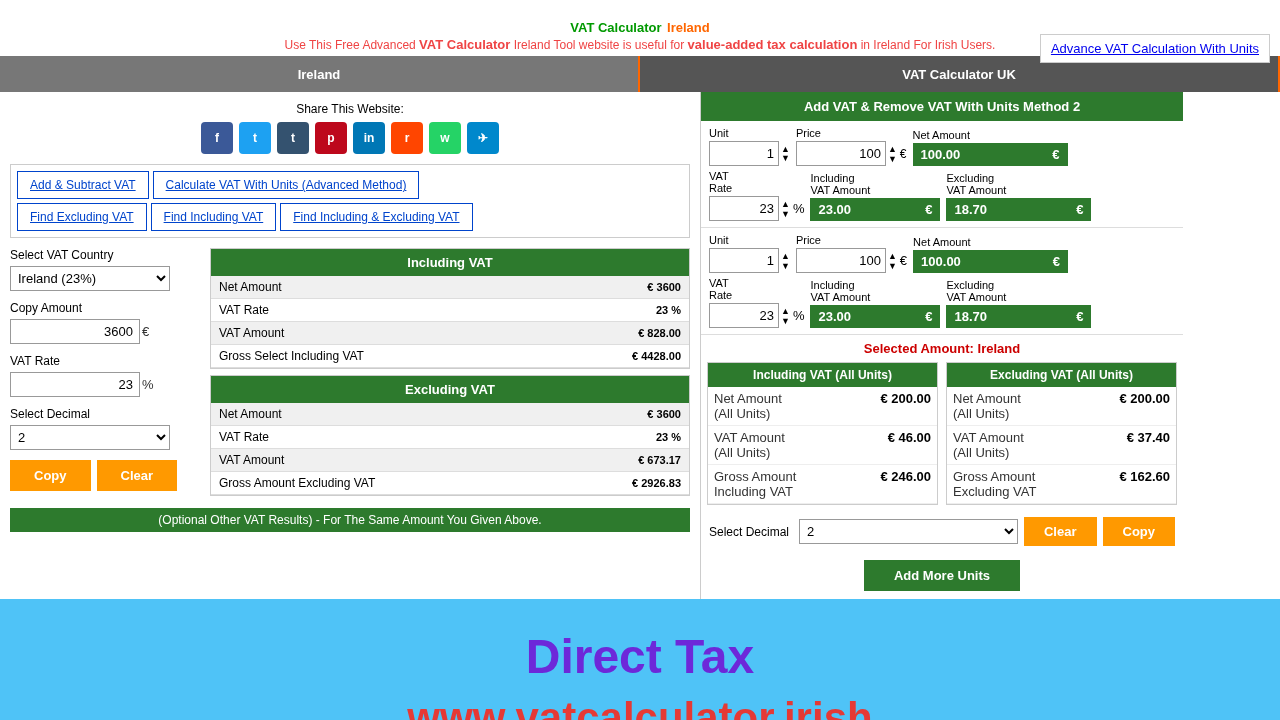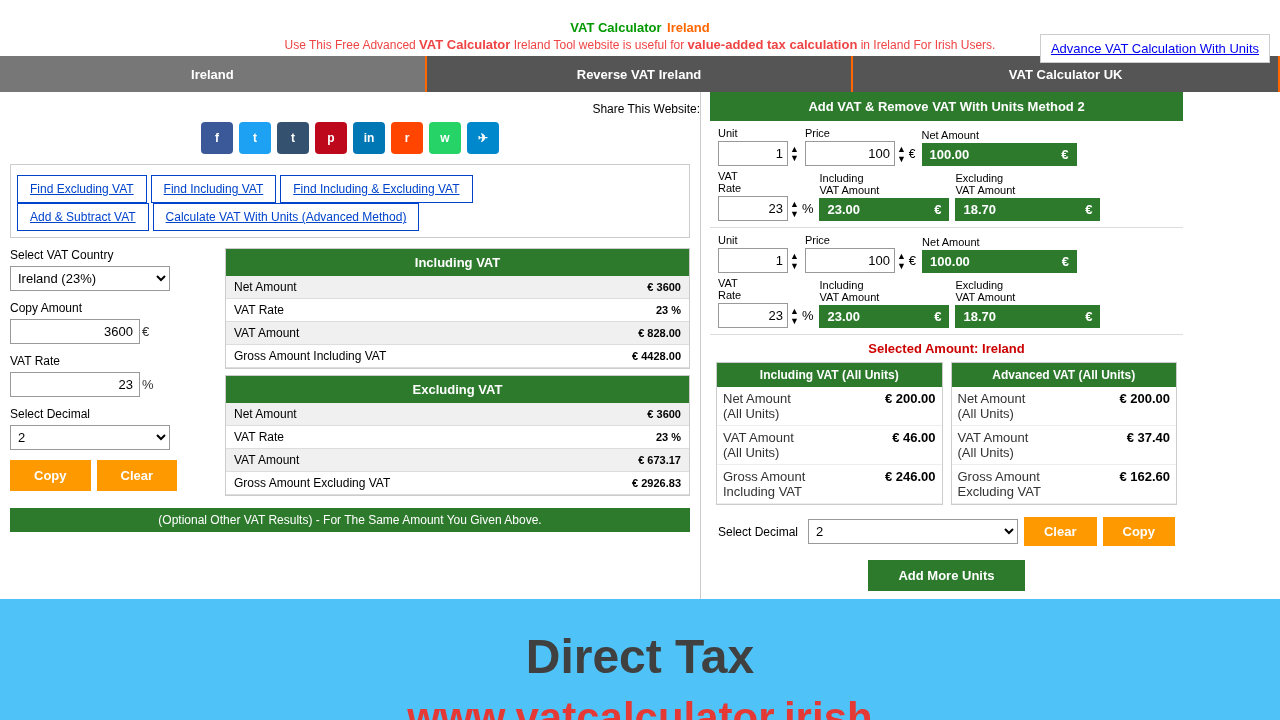--- a/index.html
+++ b/index.html
@@ -10,21 +10,21 @@
     .header h1 { font-size: 20px; font-weight: bold; }
     .header p { font-size: 12px; color: #ef4444; }
     .header p strong { font-weight: bold; }
 
     
     .nav-bar { display: flex; background: #555; height: 36px; }
     .nav-item { flex: 1; display: flex; align-items: center; justify-content: center; color: #fff; font-weight: bold; font-size: 13px; border-right: 2px solid #f60; cursor: pointer; }
     .nav-item:first-child { background: #777; }
 
     
-    .share-section { text-align: right; padding: 10px 0; }
+    .share-section { text-align: center; padding: 10px 0; }
     .share-section p { font-size: 12px; margin-bottom: 6px; }
     .social-icons { display: flex; justify-content: center; gap: 6px; }
     .social-icon { width: 32px; height: 32px; border-radius: 4px; display: flex; align-items: center; justify-content: center; color: #fff; font-weight: bold; font-size: 12px; cursor: pointer; }
     .si-fb { background: #3b5998; }
     .si-tw { background: #1da1f2; }
     .si-tm { background: #34526f; }
     .si-pt { background: #bd081c; }
     .si-li { background: #0077b5; }
     .si-rd { background: #ff4500; }
     .si-wa { background: #25d366; }
@@ -66,21 +66,21 @@
     .summary-row .s-label { color: #333; }
     .summary-row .s-value { font-weight: bold; }
     .decimal-select { border: 1px solid #999; padding: 3px; flex: 1; background: #fff; }
     .btn-clear2 { background: #f90; border: none; color: #fff; padding: 7px 20px; cursor: pointer; font-weight: bold; }
     .btn-copy2 { background: #f90; border: none; color: #fff; padding: 7px 20px; cursor: pointer; font-weight: bold; }
 
     .add-more-btn { background: #2d7a2d; color: #fff; border: none; padding: 8px 30px; cursor: pointer; font-size: 13px; font-weight: bold; margin: 4px auto; display: block; }
 
     
     .bottom-banner { background: #4fc3f7; width: 1280px; padding: 30px 20px; text-align: center; }
-    .bottom-banner h2 { color: #404040; font-size: 48px; font-weight: bold; }
+    .bottom-banner h2 { color: #6d28d9; font-size: 48px; font-weight: bold; }
     .bottom-banner p { color: #e53935; font-size: 42px; font-weight: bold; margin-top: 10px; }
 
     
     .advance-box { position: absolute; top: 6px; right: 10px; border: 1px solid #ccc; padding: 8px 12px; background: #fff; }
 
     .header-area { position: relative; padding-top: 6px; }
   </style>
 </head>
 <body>
 
@@ -95,21 +95,20 @@
       <span style="color:#009900;">VAT Calculator</span>
       <span style="color:#ff6600;">Ireland</span>
     </h1>
     <p>
       Use This Free Advanced <strong>VAT Calculator</strong> Ireland Tool website is useful for <strong>value-added tax calculation</strong> in Ireland For Irish Users.
     </p>
   </div>
 
   <div class="nav-bar">
     <div class="nav-item">Ireland</div>
-    <div class="nav-item">Reverse VAT Ireland</div>
     <div class="nav-item">VAT Calculator UK</div>
   </div>
 </div>
 
 <div style="display:flex; width:1280px;">
   <div style="width:700px;">
     <div class="share-section">
       <p>Share This Website:</p>
       <div class="social-icons">
         <div class="social-icon si-fb">f</div>
@@ -117,32 +116,32 @@
         <div class="social-icon si-tm">t</div>
         <div class="social-icon si-pt">p</div>
         <div class="social-icon si-li">in</div>
         <div class="social-icon si-rd">r</div>
         <div class="social-icon si-wa">w</div>
         <div class="social-icon si-tg">✈</div>
       </div>
     </div>
 
     <div style="border:1px solid #ccc; padding:6px; margin:0 10px 10px;">
+      <div style="display:flex; flex-wrap:wrap; gap:4px;">
+        <button class="calc-btn">Add &amp; Subtract VAT</button>
+        <button class="calc-btn">Calculate VAT With Units (Advanced Method)</button>
+      </div>
       <div style="display:flex; flex-wrap:wrap; gap:4px; margin-top:4px;">
         <button class="calc-btn">Find Excluding VAT</button>
         <button class="calc-btn">Find Including VAT</button>
         <button class="calc-btn">Find Including &amp; Excluding VAT</button>
       </div>
-      <div style="display:flex; flex-wrap:wrap; gap:4px;">
-        <button class="calc-btn">Add &amp; Subtract VAT</button>
-        <button class="calc-btn">Calculate VAT With Units (Advanced Method)</button>
-      </div>
-    </div>
-
-    <div style="display:flex; gap:15px; padding:0 10px;">
+    </div>
+
+    <div style="display:flex; gap:0; padding:0 10px;">
 
       <div style="width:200px;">
         <div class="field-group">
           <div class="field-label">Select VAT Country</div>
           <select class="field-select">
             <option>Ireland (23%)</option>
           </select>
         </div>
         <div class="field-group">
           <div class="field-label">Copy Amount</div>
@@ -180,21 +179,21 @@
           </div>
           <div class="vat-row">
             <span class="label">VAT Rate</span>
             <span class="value">23 %</span>
           </div>
           <div class="vat-row">
             <span class="label">VAT Amount</span>
             <span class="value">€ 828.00</span>
           </div>
           <div class="vat-row">
-            <span class="label">Gross Amount Including VAT</span>
+            <span class="label">Gross Select Including VAT</span>
             <span class="value">€ 4428.00</span>
           </div>
         </div>
 
         <div class="vat-section">
           <div class="vat-table-header">Excluding VAT</div>
           <div class="vat-row">
             <span class="label">Net Amount</span>
             <span class="value">€ 3600</span>
           </div>
@@ -212,21 +211,21 @@
           </div>
         </div>
       </div>
     </div>
 
     <div style="margin:6px 10px 12px;">
       <div class="optional-bar">(Optional Other VAT Results) - For The Same Amount You Given Above.</div>
     </div>
   </div>
 
-  <div style="width:483px; border-left:1px solid #ccc;padding-left:9px;">
+  <div style="width:483px; border-left:1px solid #ccc;">
     <div class="rp-header">Add VAT &amp; Remove VAT With Units Method 2</div>
 
     <div style="padding:6px 8px; border-bottom:1px solid #ddd;">
       <div style="display:flex; gap:6px; align-items:flex-end;">
         <div>
           <div style="font-size:11px; margin-bottom:2px;">Unit</div>
           <div style="display:flex; align-items:center;">
             <input type="text" value="1" style="width: 70px; border: 1px solid rgb(153, 153, 153); padding: 4px; text-align: right;">
             <div style="display:flex; flex-direction:column; margin-left:2px;">
               <span style="font-size:9px; cursor:pointer; line-height:1;">▲</span>
@@ -359,21 +358,21 @@
           <span class="s-label">VAT Amount<br>(All Units)</span>
           <span class="s-value">€ 46.00</span>
         </div>
         <div class="summary-row">
           <span class="s-label">Gross Amount<br>Including VAT</span>
           <span class="s-value">€ 246.00</span>
         </div>
       </div>
 
       <div class="summary-box">
-        <div class="summary-header">Advanced VAT (All Units)</div>
+        <div class="summary-header">Excluding VAT (All Units)</div>
         <div class="summary-row">
           <span class="s-label">Net Amount<br>(All Units)</span>
           <span class="s-value">€ 200.00</span>
         </div>
         <div class="summary-row">
           <span class="s-label">VAT Amount<br>(All Units)</span>
           <span class="s-value">€ 37.40</span>
         </div>
         <div class="summary-row">
           <span class="s-label">Gross Amount<br>Excluding VAT</span>

